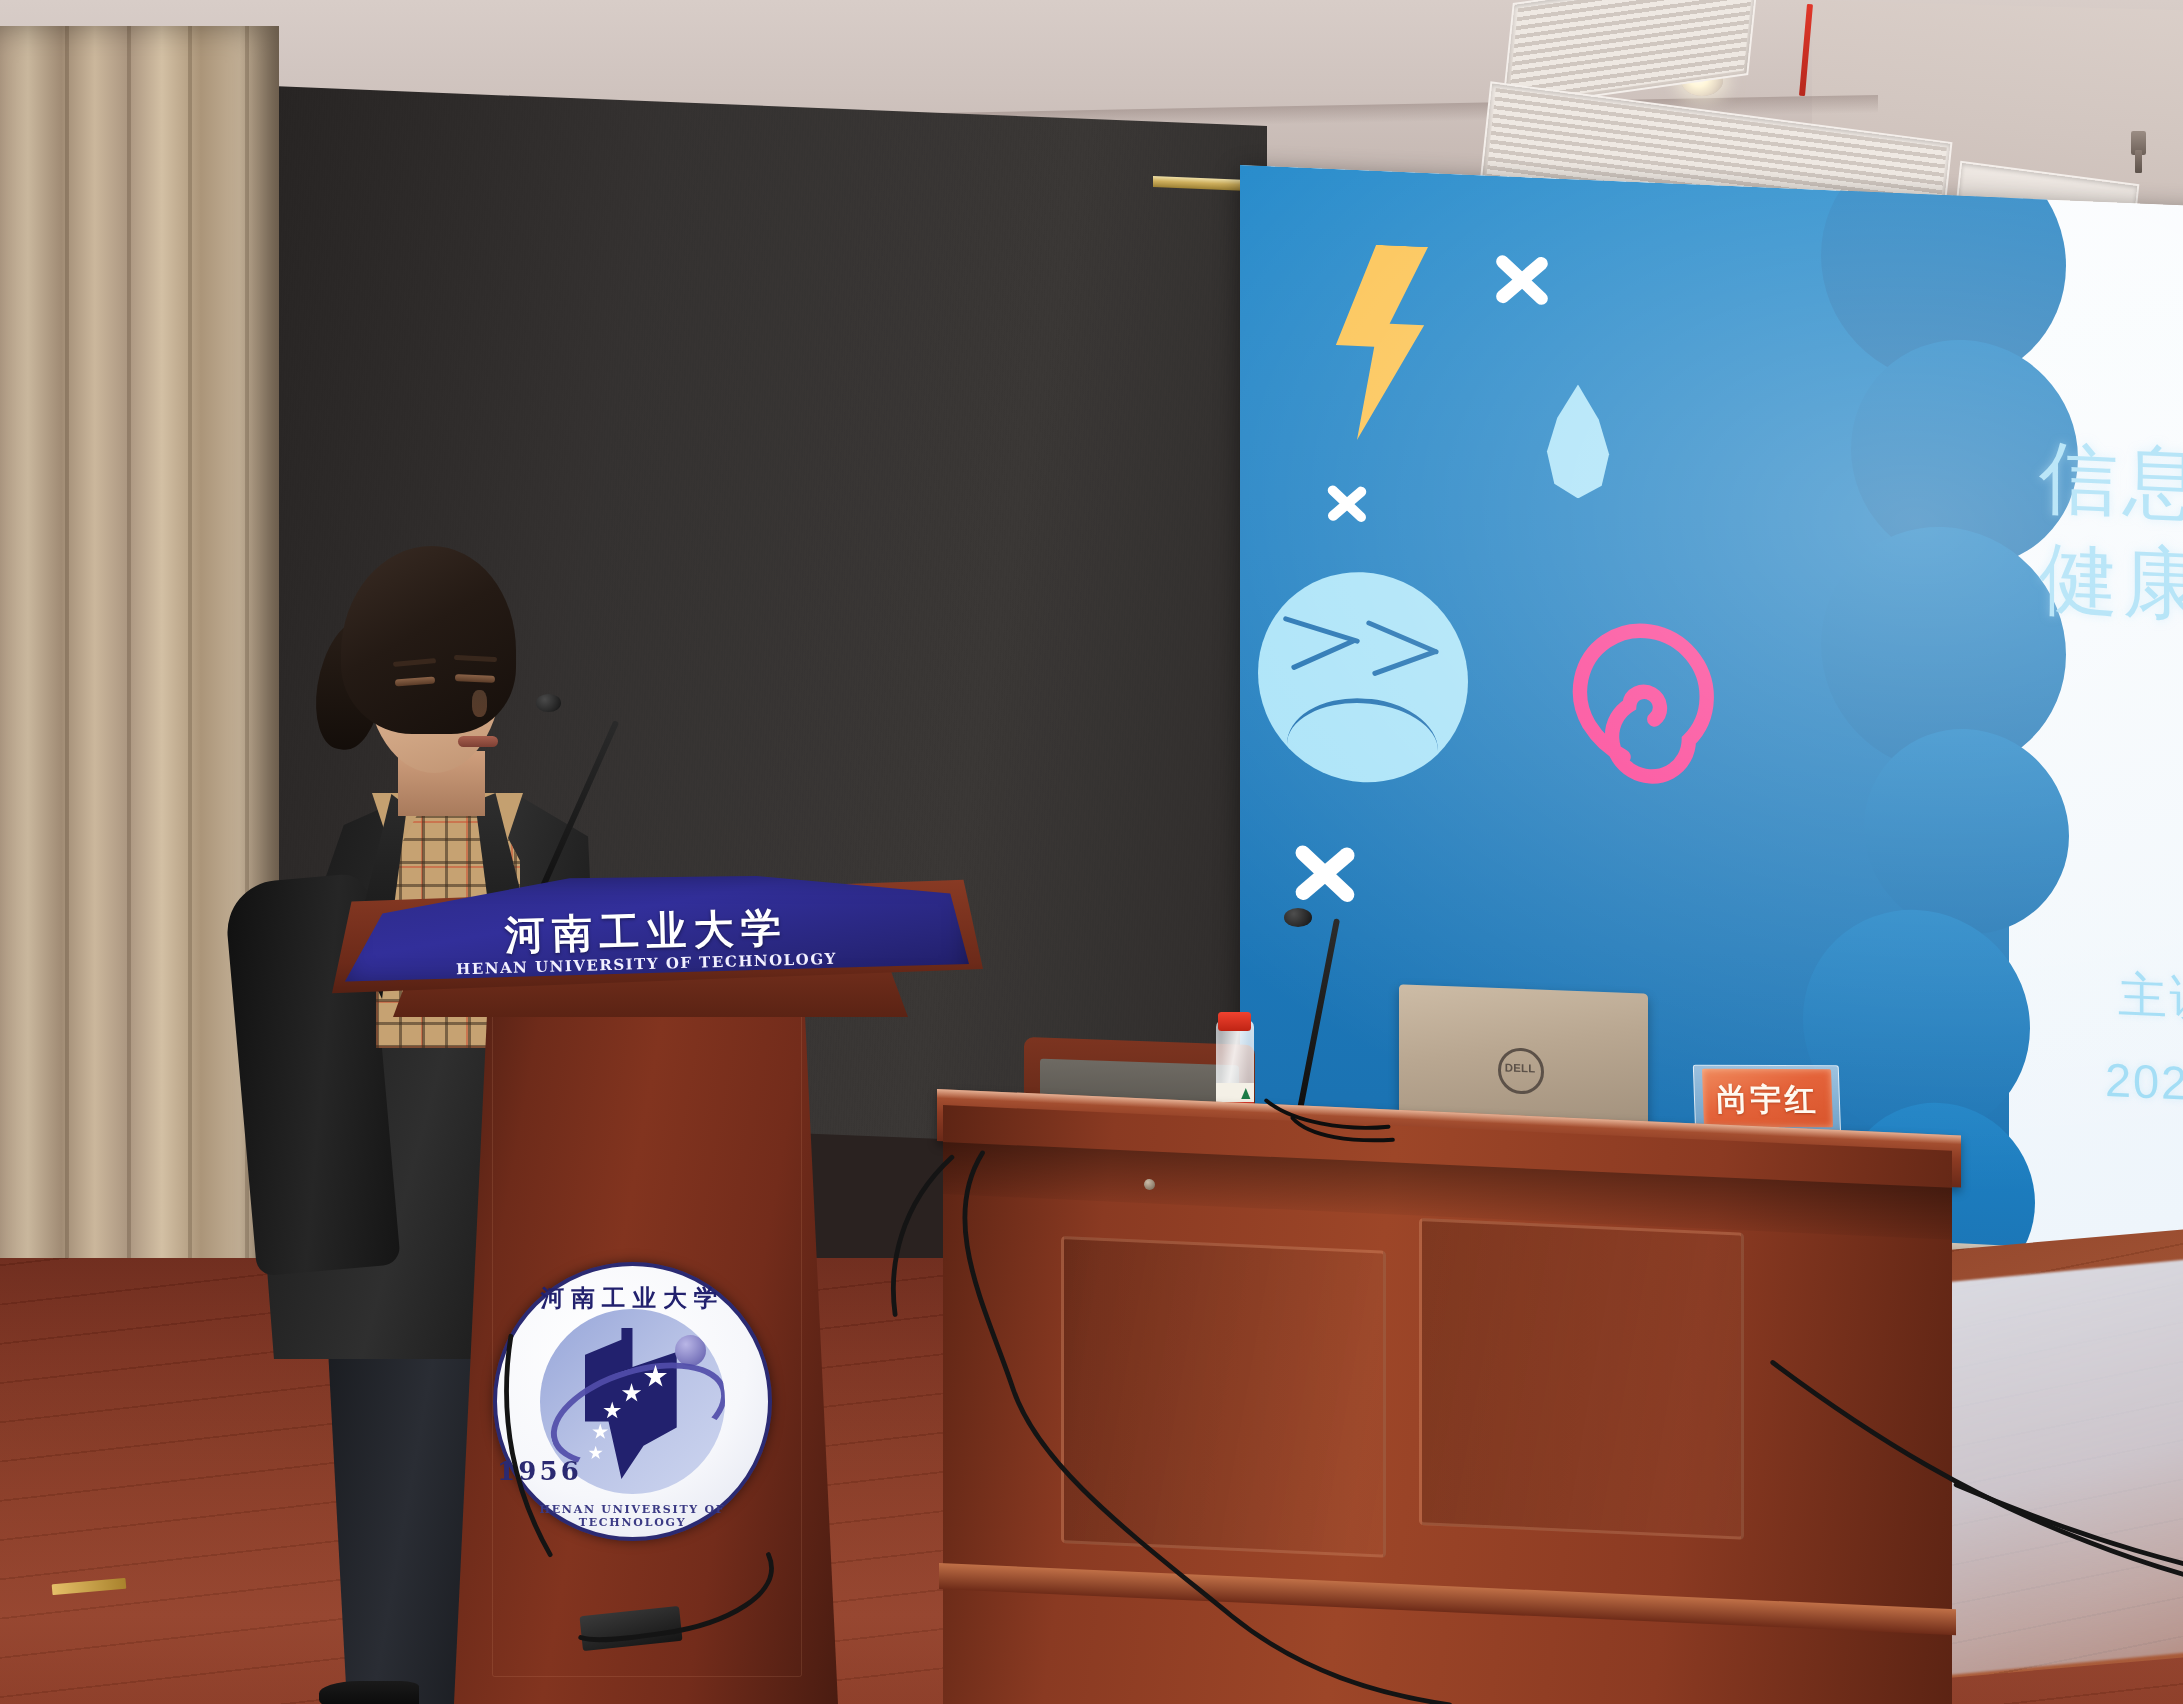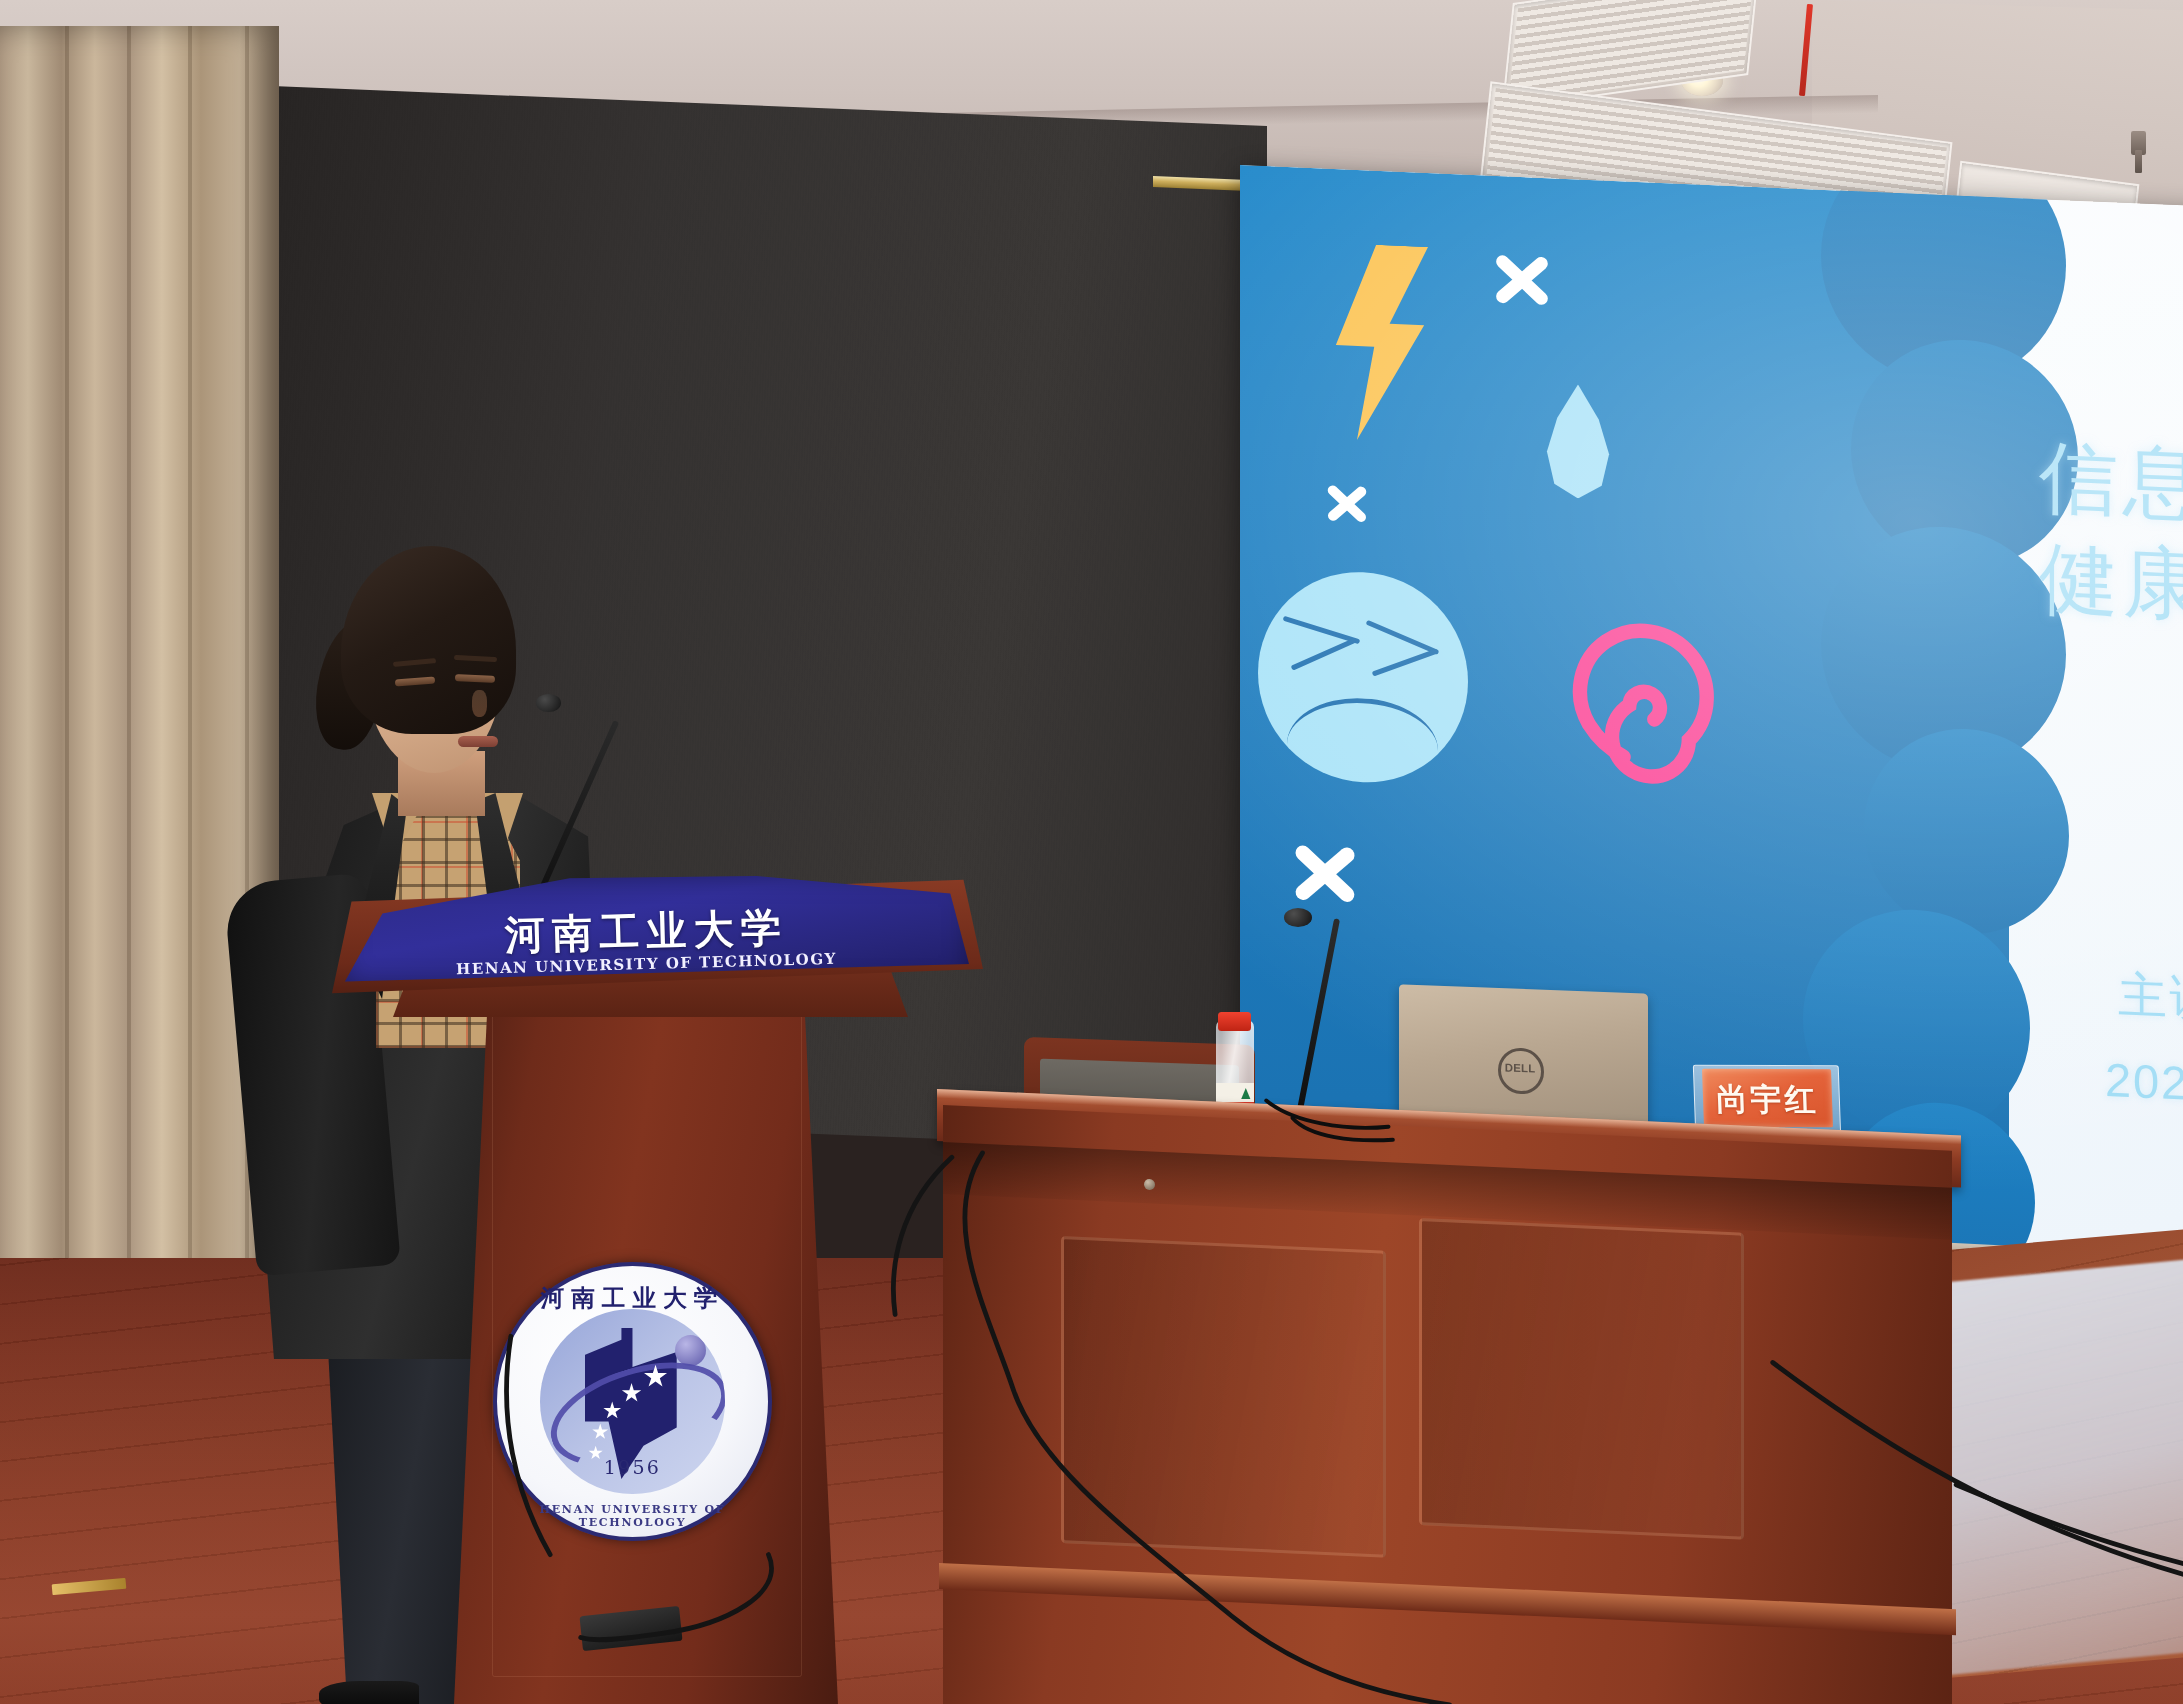--- a/index.html
+++ b/index.html
@@ -148,22 +148,22 @@
   .emblem-inner{position:absolute;left:16%;top:16%;width:68%;height:68%;border-radius:50%;
     background:linear-gradient(135deg,#97a6d9 0%,#b9c3e6 50%,#cdd5ef 100%);overflow:hidden;}
   .emblem-flag{position:absolute;left:24%;top:10%;width:50%;height:82%;
     background:#22216e;clip-path:polygon(0% 18%,40% 8%,40% 0%,52% 0%,52% 26%,100% 16%,100% 66%,64% 78%,40% 100%,26% 62%,0% 62%);}
   .emblem-ring{position:absolute;left:4%;top:32%;width:92%;height:44%;border-radius:50%;
     border:6.1px solid rgba(82,78,170,.92);transform:rotate(-17deg);border-bottom-color:transparent;}
   .emblem-ball{position:absolute;right:10%;top:14%;width:17%;height:17%;border-radius:50%;
     background:radial-gradient(circle at 35% 30%,#b9b6e6,#5b57a8);}
   .emblem-star{position:absolute;background:#fff;
     clip-path:polygon(50% 0%,61% 35%,98% 35%,68% 57%,79% 91%,50% 70%,21% 91%,32% 57%,2% 35%,39% 35%);}
-  .emblem-year{position:absolute;left:0;top:70%;width:100%;text-align:center;
-    color:#2b2a72;font-size:19px;font-weight:400;letter-spacing:.12em;
+  .emblem-year{position:absolute;left:0;top:70%;width:100%;text-align:left;
+    color:#2b2a72;font-size:26px;font-weight:700;letter-spacing:.12em;
     font-family:"DejaVu Serif","Liberation Serif",serif;}
   .emblem-cn{position:absolute;left:0;top:6%;width:100%;text-align:center;
     color:#22216e;font-size:23.6px;font-weight:700;letter-spacing:.30em;
     font-family:"DejaVu Serif","Liberation Serif",serif;}
   .emblem-en{position:absolute;left:0;bottom:3%;width:100%;text-align:center;
     color:#3b3a84;font-size:11px;font-weight:700;letter-spacing:.16em;
     font-family:"DejaVu Serif","Liberation Serif",serif;}
 
   
   .person{position:absolute;left:201px;top:546px;width:463px;height:1157px;}

